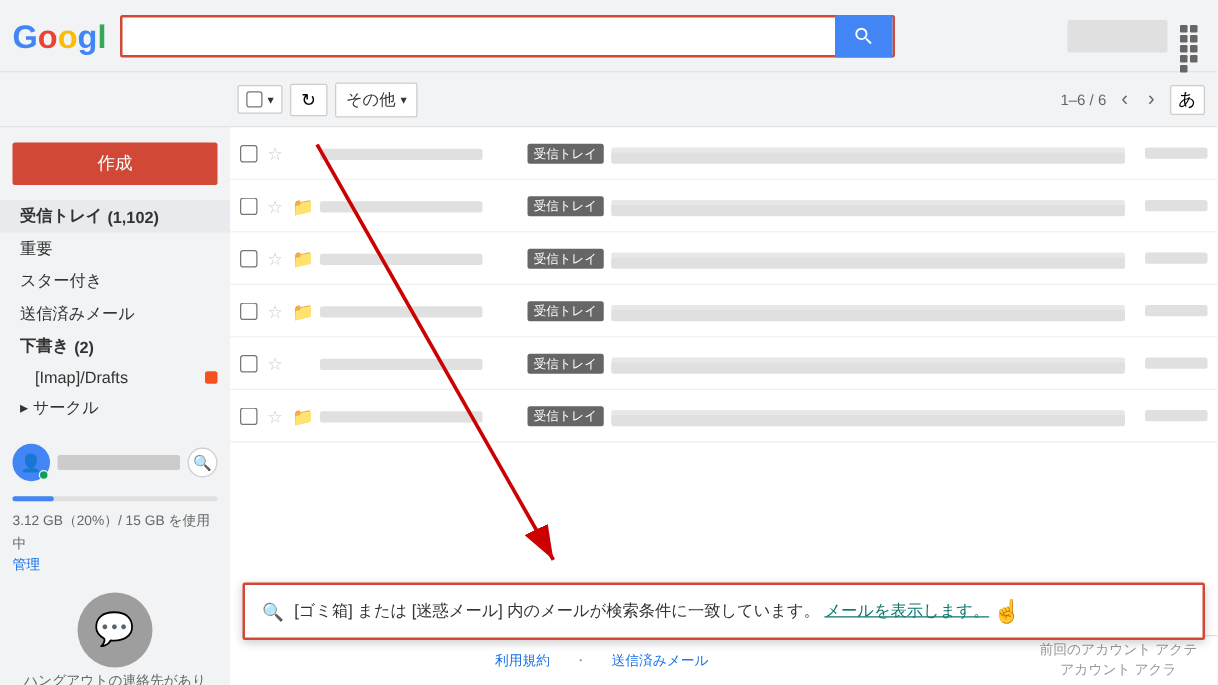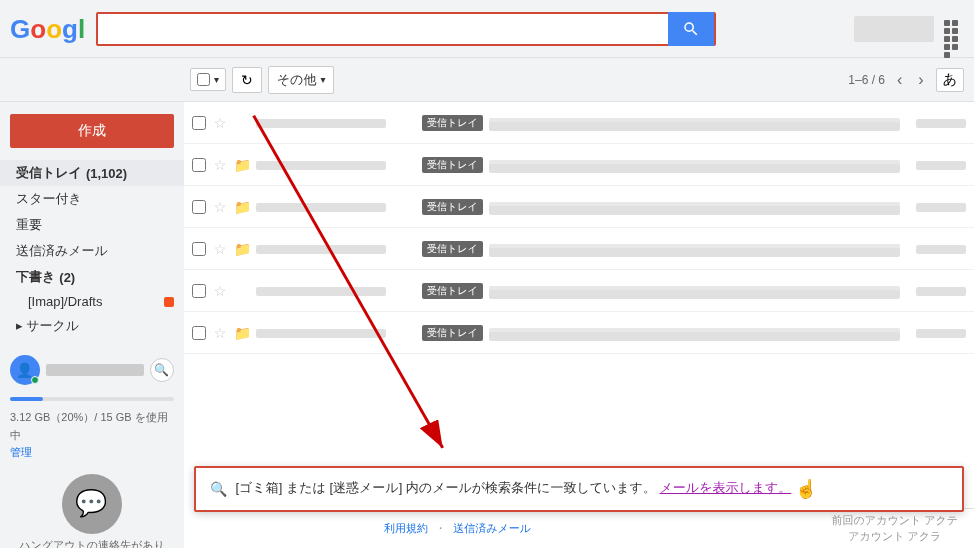--- a/index.html
+++ b/index.html
@@ -339,21 +339,21 @@
     }
     .notif-search-icon {
       color: #666;
       font-size: 14px;
       flex-shrink: 0;
     }
     .notif-text {
       flex: 1;
     }
     .notif-link {
-      color: #a21caf;
+      color: #0f766e;
       text-decoration: underline;
       cursor: pointer;
     }
     .cursor-hand {
       display: inline-block;
       font-size: 18px;
       vertical-align: middle;
     }
     .hangouts-avatar {
       width: 60px;
@@ -394,21 +394,21 @@
       padding: 4px 16px;
       font-size: 11px;
       color: #999;
       background: #fff;
       border-top: 1px solid #e0e0e0;
       position: absolute;
       bottom: 0;
       left: 180px;
       right: 0;
     }
-    .footer-link { color: #1a73e8; cursor: pointer; margin: 0 4px; }
+    .footer-link { color: #1a73e8; cursor: pointer; margin: 0 16px; }
     .blurred-block {
       display: inline-block;
       height: 9px;
       background: #e0e0e0;
       border-radius: 2px;
       vertical-align: middle;
     }
   </style>
 </head>
 <body>
@@ -471,24 +471,24 @@
   <div class="main">
 
     <div class="sidebar">
       <button class="compose-btn">作成</button>
 
       <div class="sidebar-item active">
         <span>受信トレイ</span>
         <span class="badge">(1,102)</span>
       </div>
       <div class="sidebar-item">
+        <span>重要</span>
+      </div>
+      <div class="sidebar-item">
         <span>スター付き</span>
-      </div>
-      <div class="sidebar-item">
-        <span>重要</span>
       </div>
       <div class="sidebar-item">
         <span>送信済みメール</span>
       </div>
       <div class="sidebar-item" style="font-weight:bold;">
         <span>下書き</span>
         <span class="badge"> (2)</span>
       </div>
       <div class="sidebar-item indent">
         <span>[Imap]/Drafts</span>

